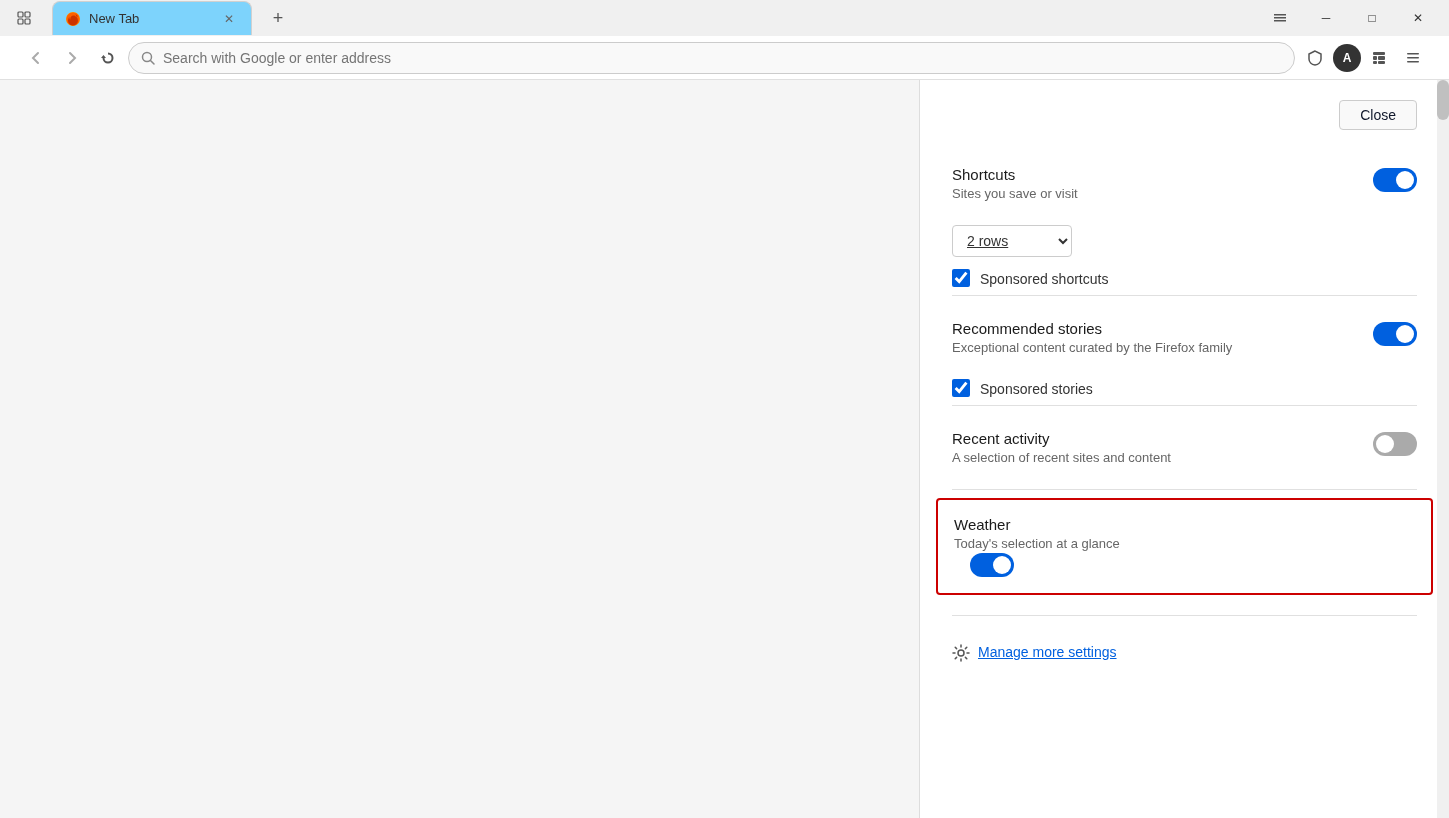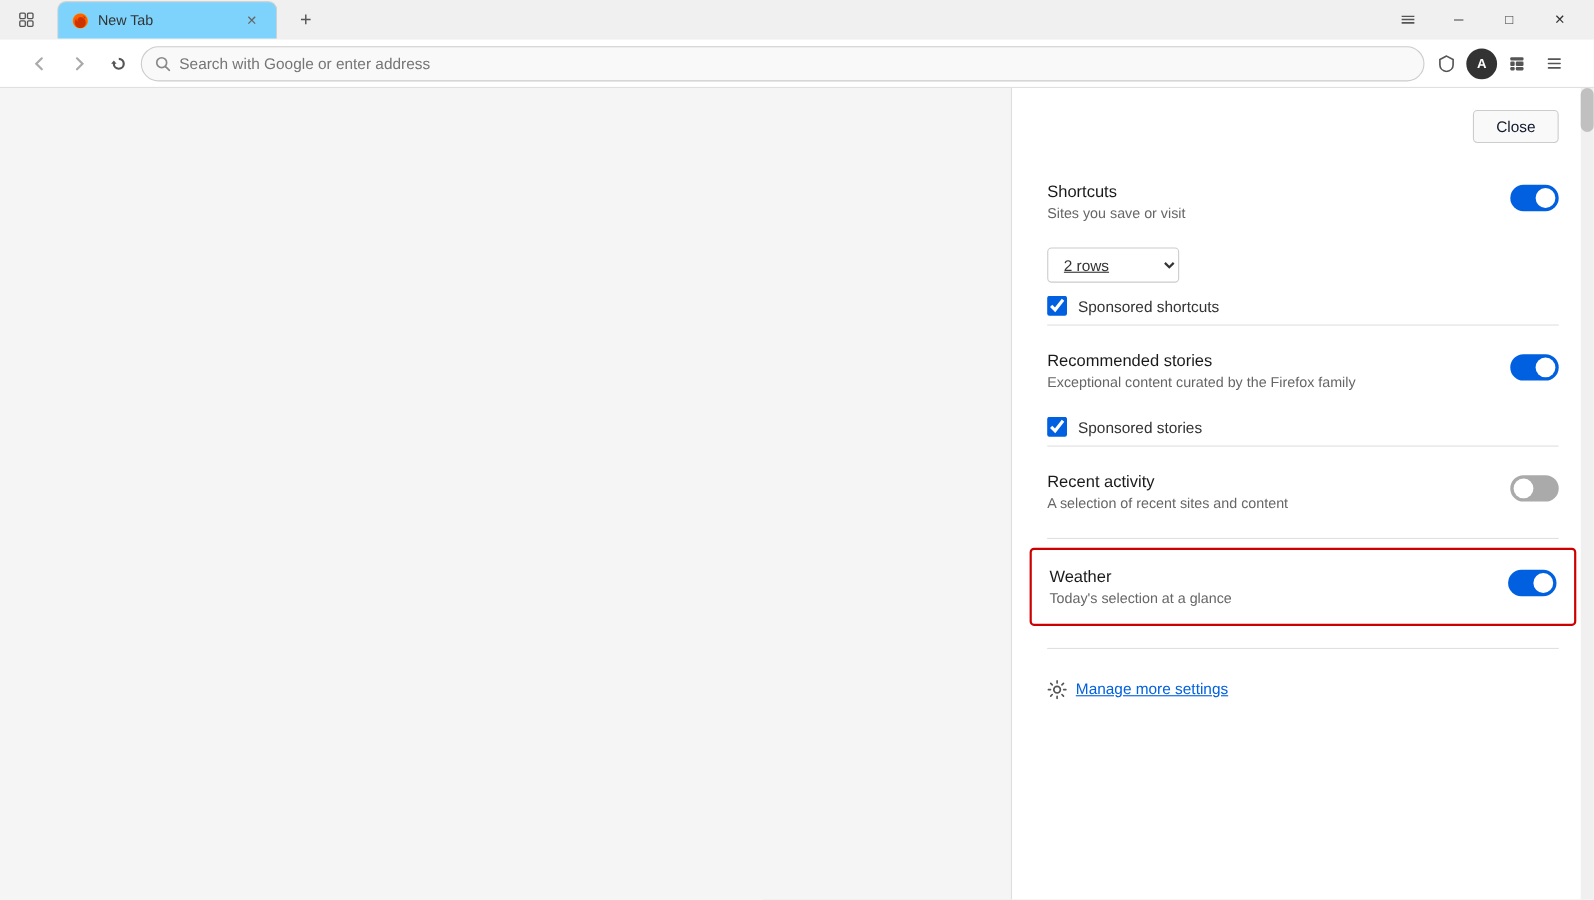--- a/index.html
+++ b/index.html
@@ -519,21 +519,21 @@
           <label class="toggle-switch toggle-off">
             <input type="checkbox" style="">
             <span class="toggle-slider"></span>
           </label>
         </div>
       </div>
 
       <div class="section-divider"></div>
 
       <div class="weather-section">
-        <div class="setting-row" style="padding: 0;">
+        <div class="setting-row" style="padding: 0; flex-direction: column;">
           <div class="setting-info">
             <div class="setting-title">Weather</div>
             <div class="setting-desc">Today's selection at a glance</div>
           </div>
           <label class="toggle-switch">
             <input type="checkbox" checked="" style="">
             <span class="toggle-slider"></span>
           </label>
         </div>
       </div>

